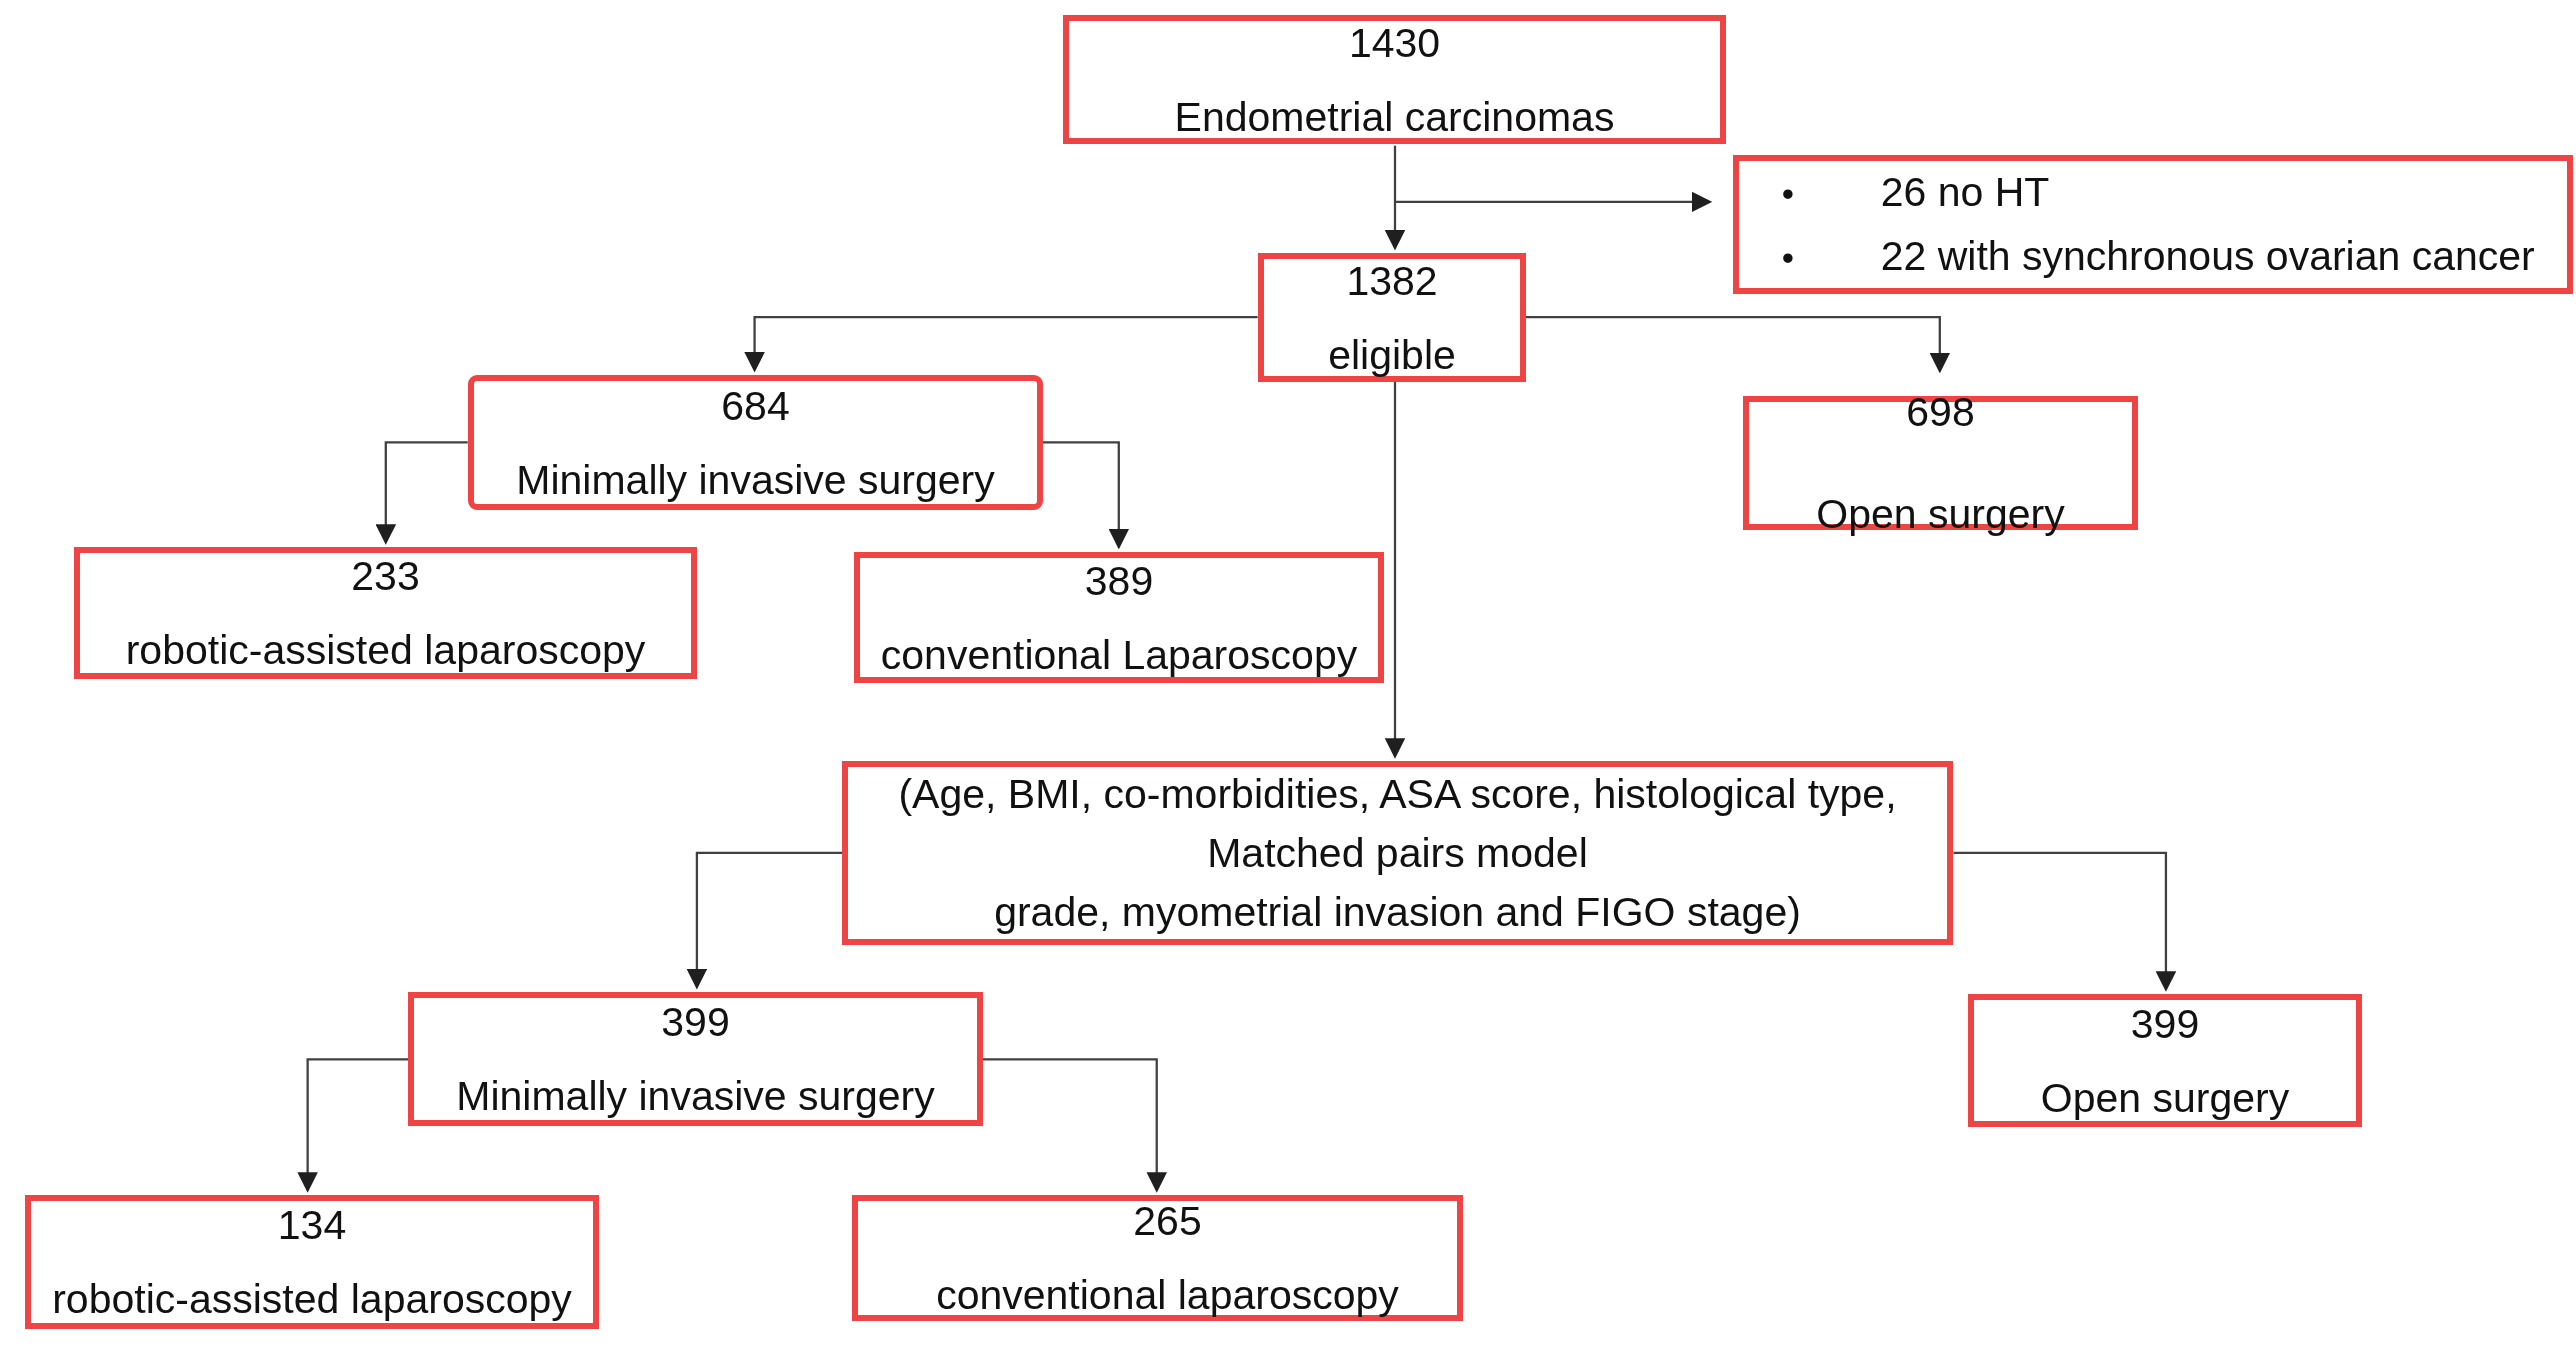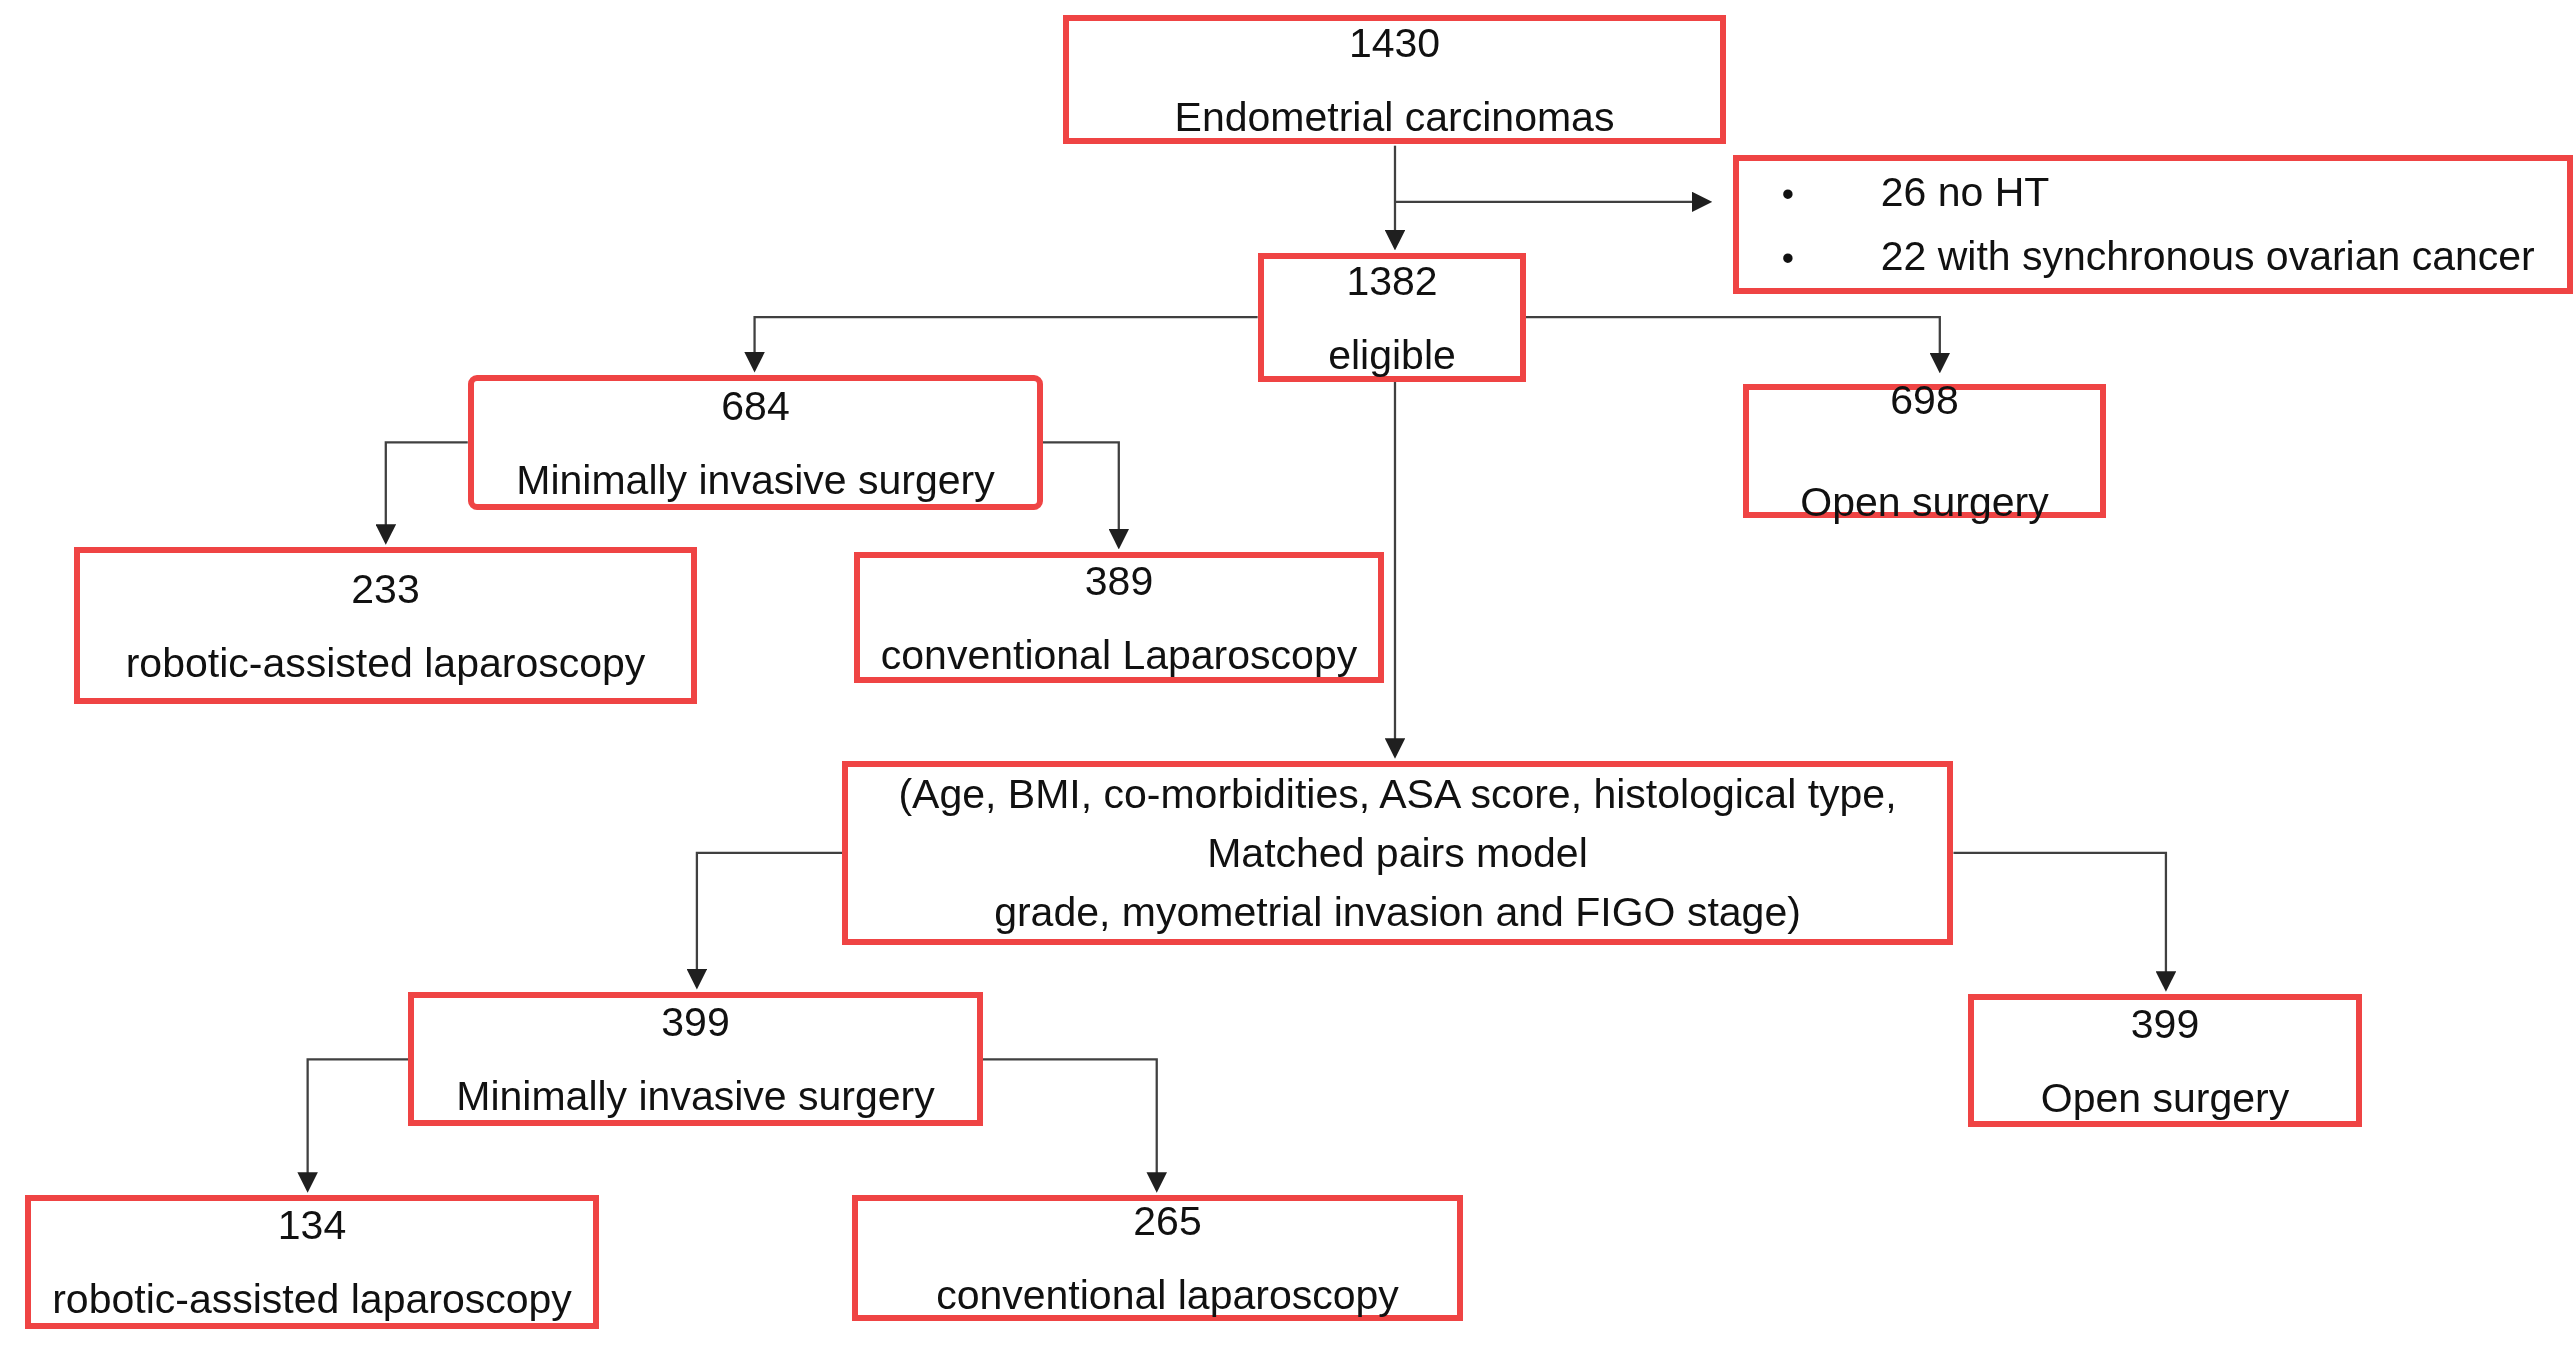--- a/index.html
+++ b/index.html
@@ -102,26 +102,26 @@
   <div class="node" style="left:1258px; top:253px; width:268px; height:129px;">
     <span class="count">1382</span>
     <span class="label">eligible</span>
   </div>
 
   <div class="node" style="left:468px; top:375px; width:575px; height:135px;border-radius:9px;">
     <span class="count">684</span>
     <span class="label">Minimally invasive surgery</span>
   </div>
 
-  <div class="node" style="left:1743px; top:384px; width:363px; height:134px;gap:28px;">
+  <div class="node" style="left:1743px; top:396px; width:395px; height:134px;gap:28px;">
     <span class="count">698</span>
     <span class="label">Open surgery</span>
   </div>
 
-  <div class="node" style="left:74px; top:547px; width:623px; height:157px;">
+  <div class="node" style="left:74px; top:547px; width:623px; height:132px;">
     <span class="count">233</span>
     <span class="label">robotic-assisted laparoscopy</span>
   </div>
 
   <div class="node" style="left:854px; top:552px; width:530px; height:131px;">
     <span class="count">389</span>
     <span class="label">conventional Laparoscopy</span>
   </div>
 
   <div class="node node-matched" style="left:842px; top:761px; width:1111px; height:184px;">

